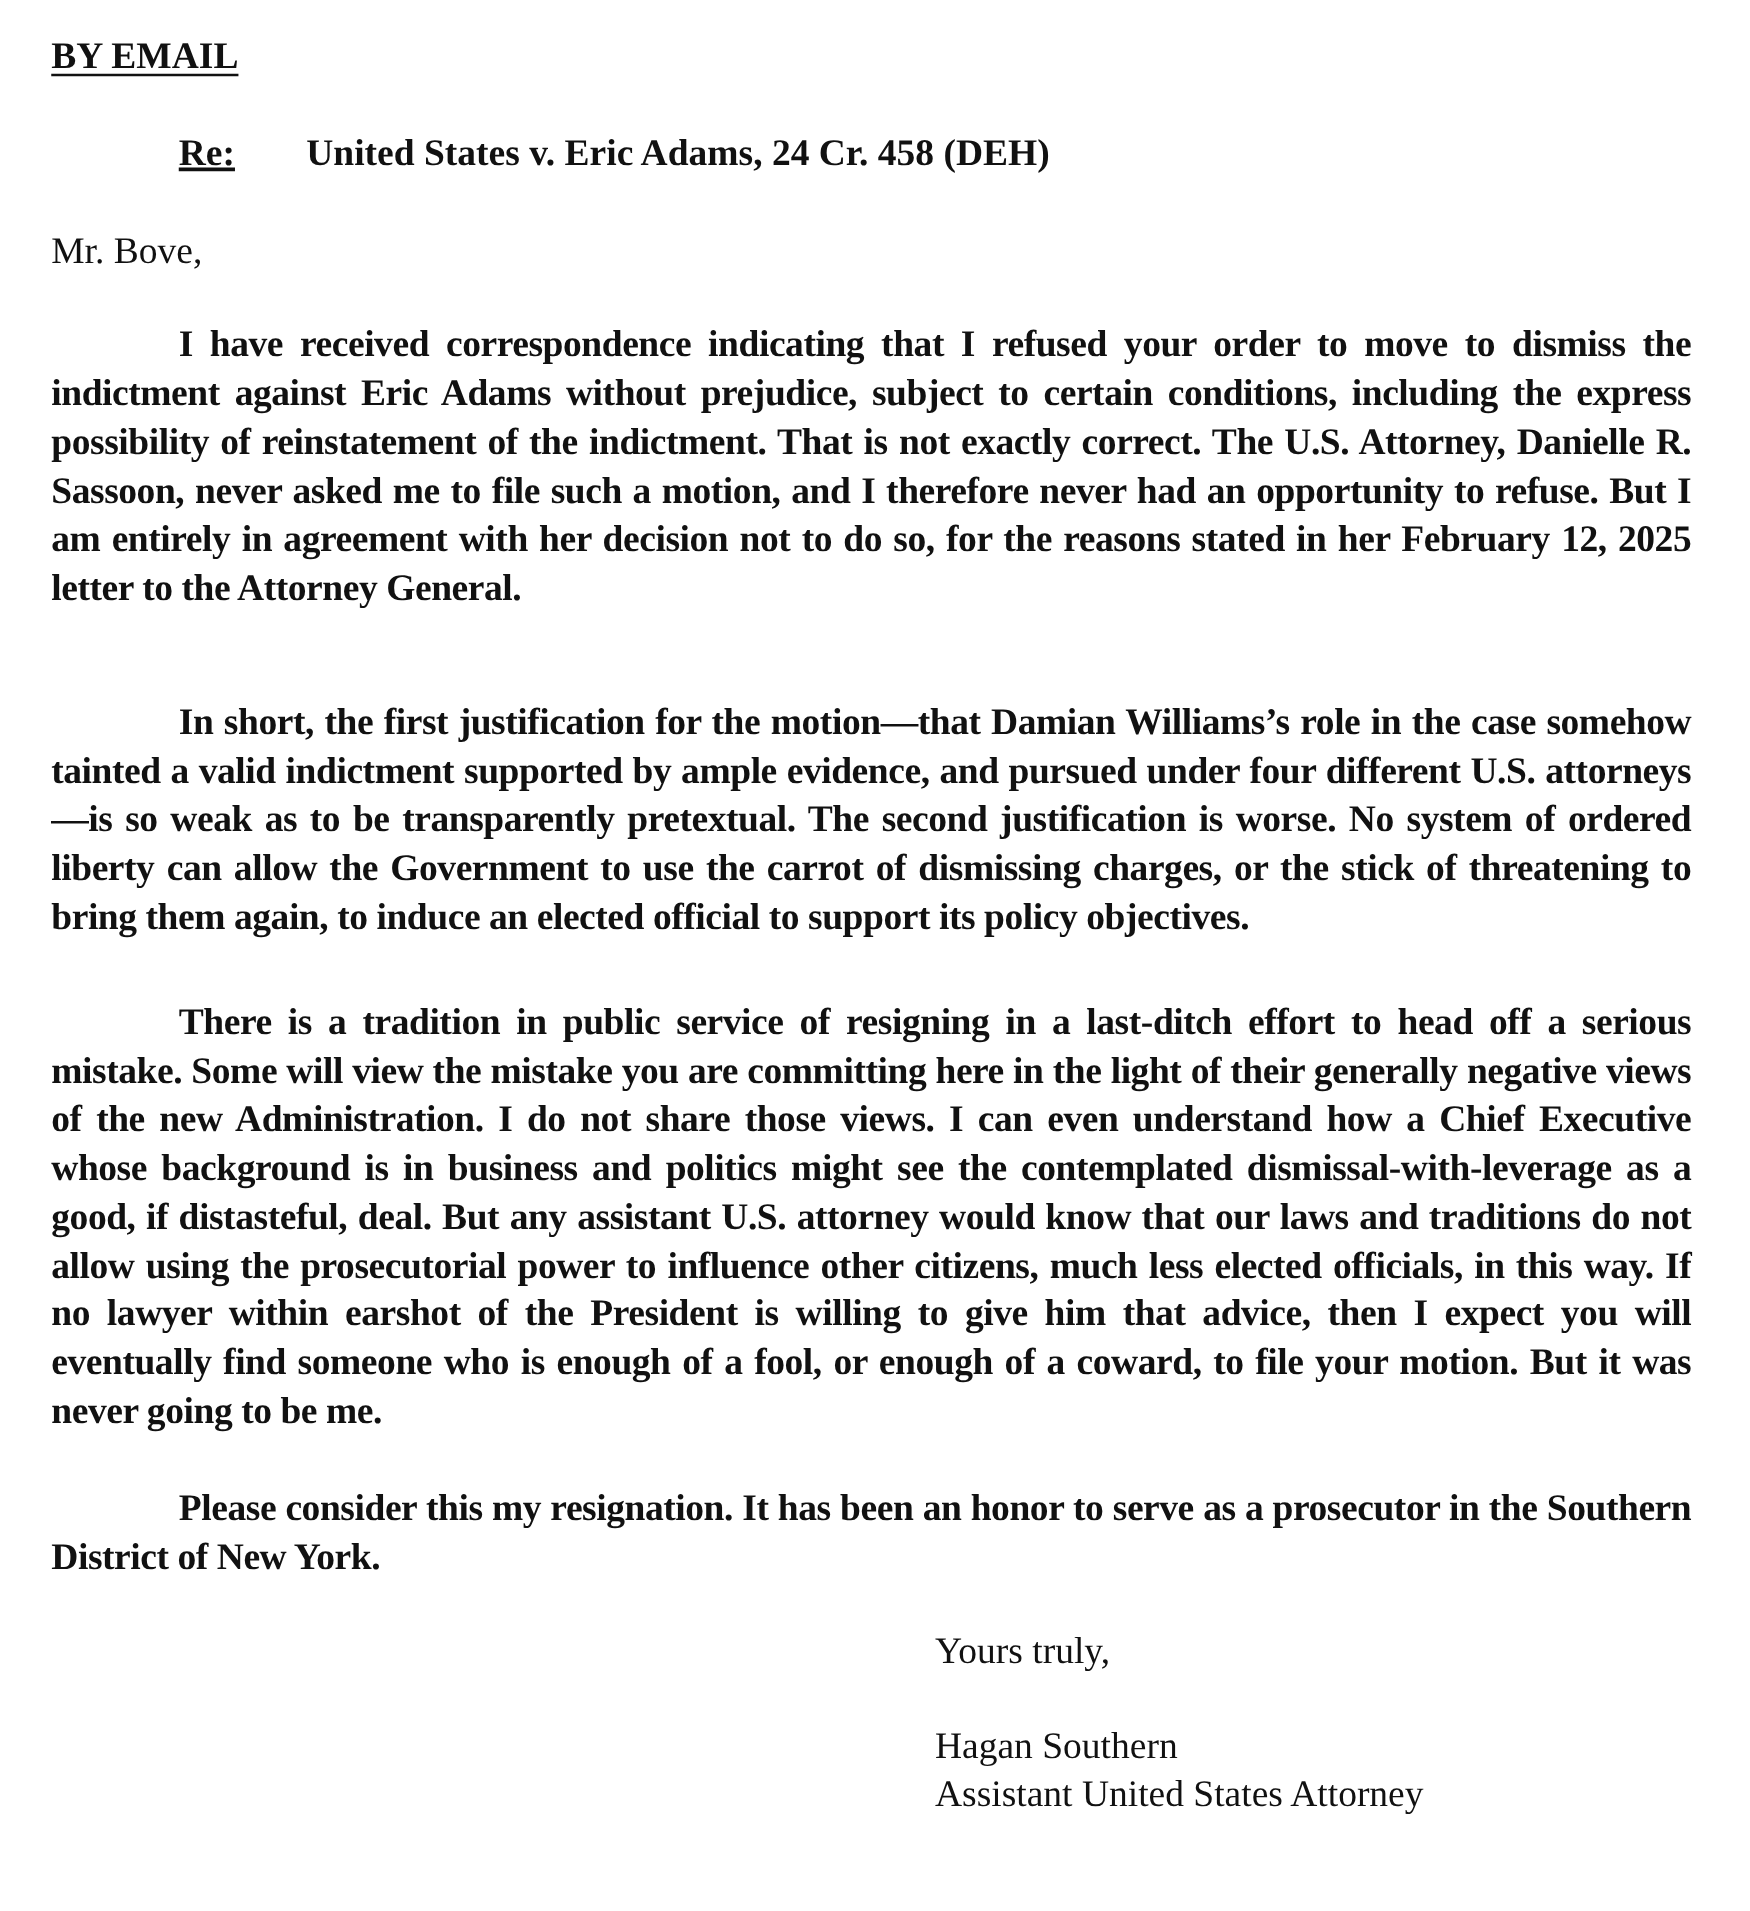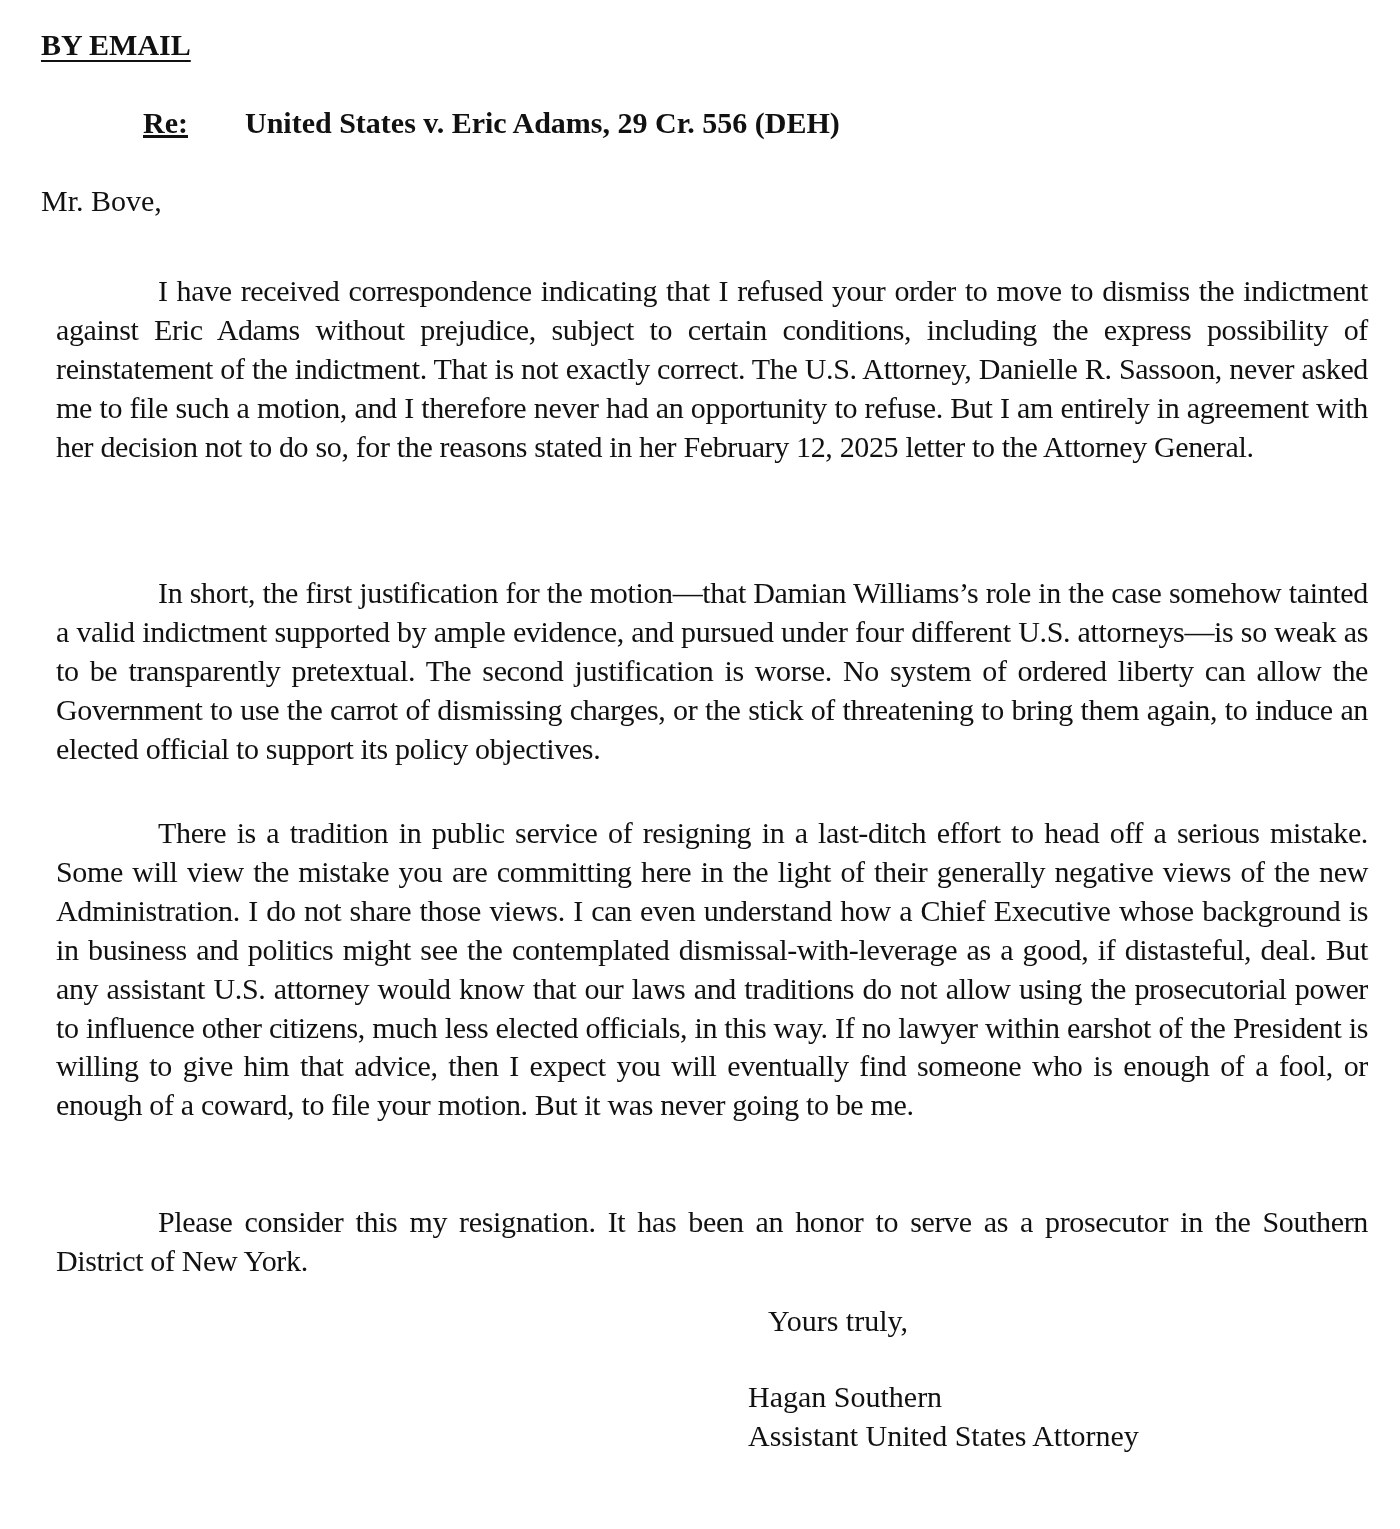--- a/index.html
+++ b/index.html
@@ -57,55 +57,55 @@
       white-space: nowrap;
     }
     .para {
       position: absolute;
       left: 0;
       width: 1312px;
       font-size: 30px;
       line-height: 38.9px;
       text-align: justify;
       text-indent: 102px;
-      margin: 15px;
+      margin: 0;
       letter-spacing: -0.35px;
       word-spacing: 0px;
+      font-weight: bold;
     }
     .p1 { top: 257px; }
     .p2 { top: 559px; }
     .p3 { top: 799px; }
     .p4 { top: 1188px; }
     .closing {
       position: absolute;
       left: 707px;
       top: 1302px;
       font-size: 30px;
       line-height: 38px;
       white-space: nowrap;
-      margin-left: 20px;
     }
     .signature {
       position: absolute;
       left: 707px;
       top: 1378px;
       font-size: 30px;
       line-height: 38.5px;
       white-space: nowrap;
     }
     .signature div { display: block; }
   </style>
 </head>
 <body>
 
 <div class="page">
   <div class="by-email">BY EMAIL</div>
 
   <div class="re-line">
-    <span class="re-label">Re:</span><span>United States v. Eric Adams, 29 Cr. 556 (DEH)</span>
+    <span class="re-label">Re:</span><span>United States v. Eric Adams, 24 Cr. 458 (DEH)</span>
   </div>
 
   <div class="salutation">Mr. Bove,</div>
 
   <p class="para p1">I have received correspondence indicating that I refused your order to move to dismiss the indictment against Eric Adams without prejudice, subject to certain conditions, including the express possibility of reinstatement of the indictment.  That is not exactly correct.  The U.S. Attorney, Danielle R. Sassoon, never asked me to file such a motion, and I therefore never had an opportunity to refuse.  But I am entirely in agreement with her decision not to do so, for the reasons stated in her February 12, 2025 letter to the Attorney General.</p>
   <p class="para p2">In short, the first justification for the motion—that Damian Williams’s role in the case somehow tainted a valid indictment supported by ample evidence, and pursued under four different U.S. attorneys—is so weak as to be transparently pretextual.  The second justification is worse.  No system of ordered liberty can allow the Government to use the carrot of dismissing charges, or the stick of threatening to bring them again, to induce an elected official to support its policy objectives.</p>
   <p class="para p3">There is a tradition in public service of resigning in a last-ditch effort to head off a serious mistake.  Some will view the mistake you are committing here in the light of their generally negative views of the new Administration.  I do not share those views.  I can even understand how a Chief Executive whose background is in business and politics might see the contemplated dismissal-with-leverage as a good, if distasteful, deal.  But any assistant U.S. attorney would know that our laws and traditions do not allow using the prosecutorial power to influence other citizens, much less elected officials, in this way.  If no lawyer within earshot of the President is willing to give him that advice, then I expect you will eventually find someone who is enough of a fool, or enough of a coward, to file your motion.  But it was never going to be me.</p>
   <p class="para p4">Please consider this my resignation.  It has been an honor to serve as a prosecutor in the Southern District of New York.</p>
 
   <div class="closing">Yours truly,</div>

